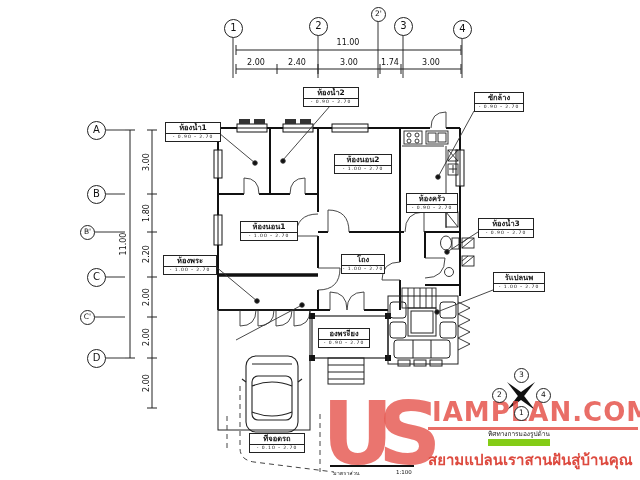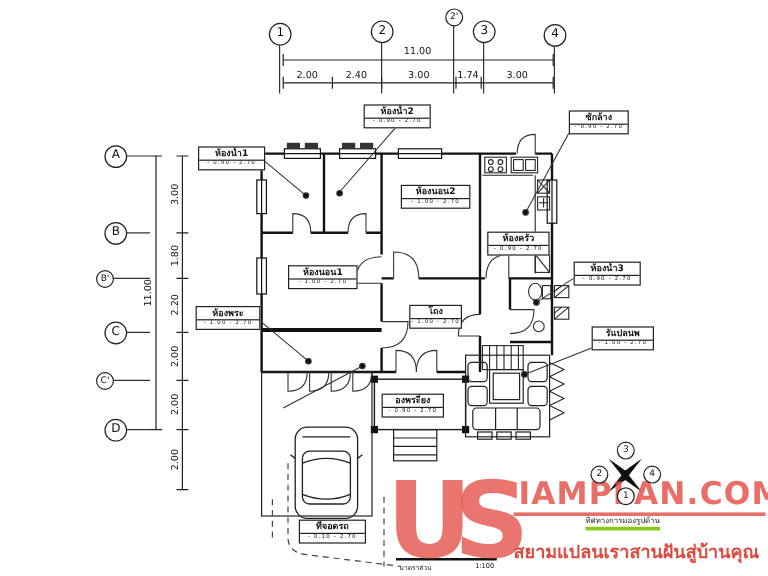--- a/index.html
+++ b/index.html
@@ -10,21 +10,21 @@
   .bub{position:absolute;width:17px;height:17px;border:1.2px solid #222;border-radius:50%;
        background:#fff;text-align:center;line-height:16px;font-size:10px;z-index:6;}
   .bub.sm{width:13px;height:13px;line-height:12px;font-size:7.5px;}
   .dimh{font-size:8px;transform:translateX(-50%);z-index:4;}
   .dimv{font-size:8px;transform:translate(-50%,-50%) rotate(-90deg);z-index:4;}
   .rlabel{position:absolute;background:#fff;border:1px solid #222;text-align:center;z-index:8;}
   .rname{font-size:7.5px;line-height:10px;border-bottom:1px solid #222;padding:0 2px;font-weight:bold;white-space:nowrap;overflow:hidden;}
   .rinfo{font-size:4.5px;line-height:6.5px;letter-spacing:1px;white-space:nowrap;overflow:hidden;}
   .title{font-size:20px;font-weight:bold;z-index:10;}
   .subt{font-size:5.5px;z-index:10;}
-  .caption{font-size:6.5px;border-bottom:3px solid #84cc16;z-index:10;text-align:right;}
+  .caption{font-size:6.5px;border-bottom:7px solid #84cc16;z-index:10;text-align:right;}
   .wm{position:absolute;z-index:5;pointer-events:none;}
   .wm-letter{position:absolute;font-weight:900;font-size:88px;line-height:88px;color:rgba(228,78,70,0.78);}
   .wm-text{position:absolute;font-weight:bold;font-size:26px;letter-spacing:1px;color:rgba(228,78,70,0.82);}
   .wm-line{position:absolute;height:3px;background:rgba(228,78,70,0.82);}
   .wm-tag{position:absolute;font-weight:bold;font-size:15px;color:#dd4a3f;white-space:nowrap;}
 </style>
 </head>
 <body>
 
 <div class="stage">

